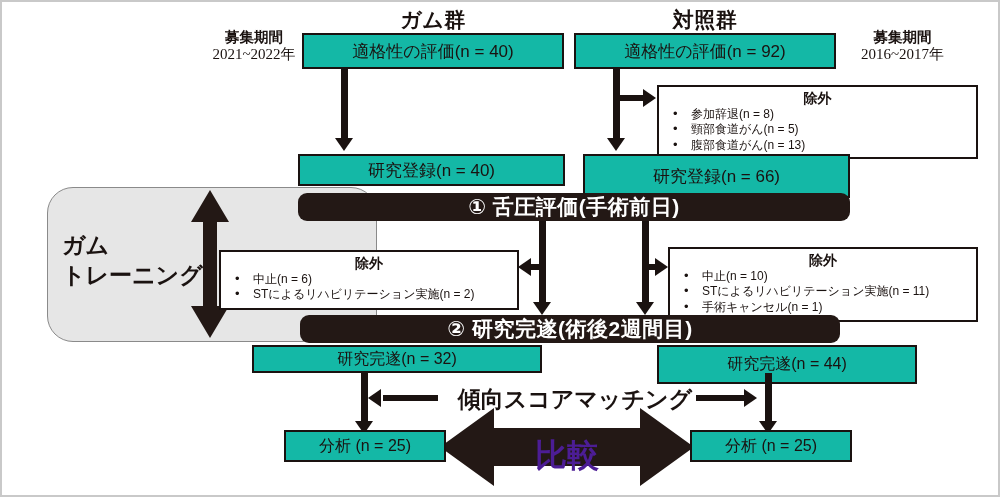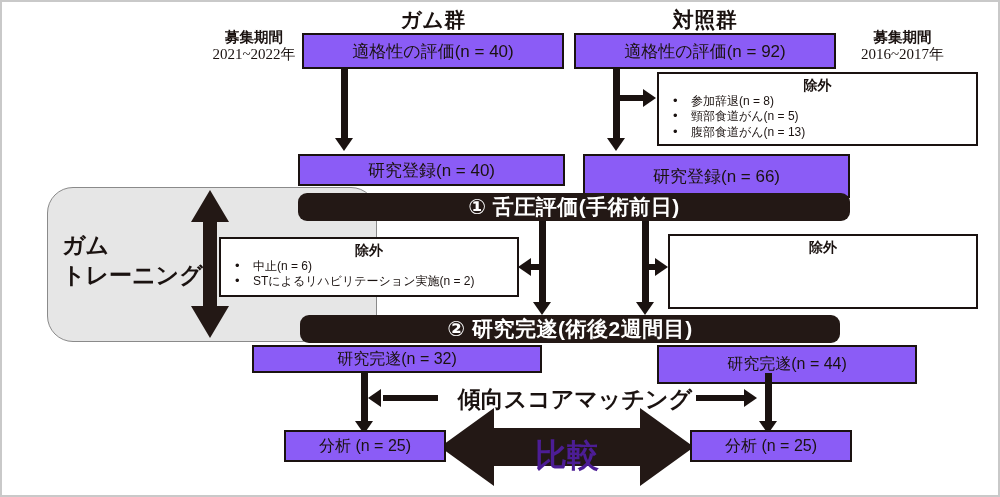--- a/index.html
+++ b/index.html
@@ -33,34 +33,35 @@
     line-height:1.18;
     font-weight:bold;
     white-space:nowrap;
     margin-top:11px;
   }
   .period .yr{font-weight:normal;font-family:"Liberation Serif","DejaVu Serif",serif;font-size:15px;}
 
   
   .box{
     border:2.5px solid #1a1210;
-    background:#8b5cf6;
+    background:#14b8a6;
     display:flex;align-items:center;justify-content:center;
     color:#1a1210;
     font-size:17px;
     white-space:nowrap;
   }
   .box.small{font-size:16px;}
 
   
   .excl{
     border:2.5px solid #1a1210;
     background:#ffffff;
     color:#1a1210;
     padding:3px 6px 4px 6px;
+    margin-top:13px;
   }
   .excl .hd{
     text-align:center;
     font-size:14px;
     font-weight:bold;
     line-height:1.15;
     margin-bottom:1px;
   }
   .excl ul{
     margin:0;padding:0;list-style:none;
@@ -211,20 +212,25 @@
   <div class="abs excl" style="left:217px;top:235px;width:300px;height:60px;">
     <div class="hd">除外</div>
     <ul>
       <li>中止(n = 6)</li>
       <li>STによるリハビリテーション実施(n = 2)</li>
     </ul>
   </div>
 
   <div class="abs excl" style="left:666px;top:232px;width:310px;height:75px;">
     <div class="hd">除外</div>
+    <ul>
+      <li>中止(n = 10)</li>
+      <li>STによるリハビリテーション実施(n = 11)</li>
+      <li>手術キャンセル(n = 1)</li>
+    </ul>
   </div>
 
   <div class="abs darkbar" style="left:298px;top:313px;width:540px;height:28px;">② 研究完遂(術後2週間目)</div>
 
   <div class="abs box small" style="left:250px;top:343px;width:290px;height:28px;">研究完遂(n = 32)</div>
   <div class="abs box small" style="left:655px;top:343px;width:260px;height:39px;">研究完遂(n = 44)</div>
 
   <div class="abs vline" style="left:359px;top:371px;width:7px;height:50px;"></div>
   <div class="abs arrowdown" style="left:353px;top:419px;"></div>
 

